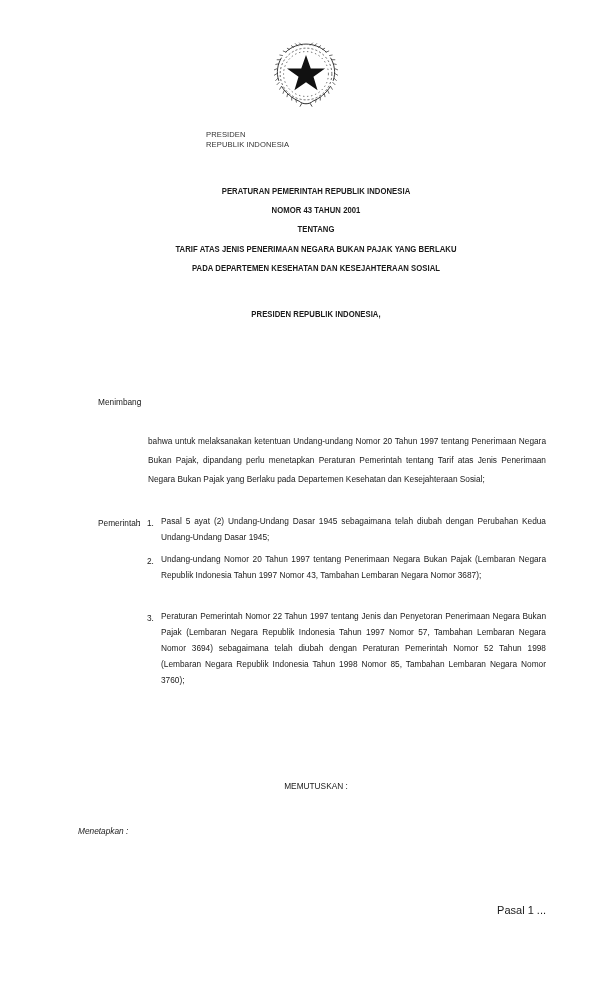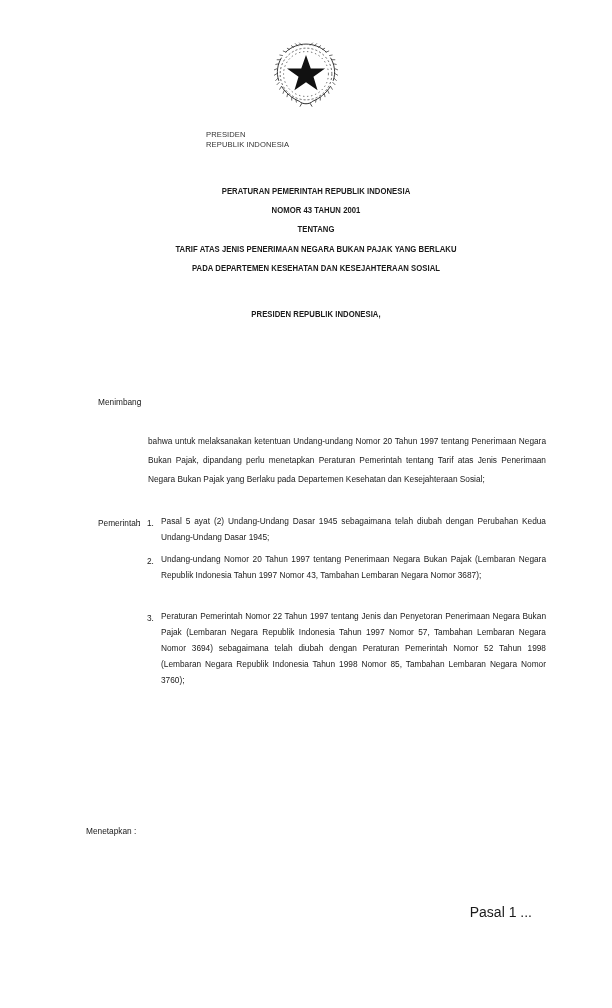--- a/index.html
+++ b/index.html
@@ -14,22 +14,22 @@
   .title-line { height: 19.2px; line-height: 19.2px; white-space: nowrap; transform: scaleX(0.92); }
   .section { position: absolute; left: 86px; width: 460px; font-size: 8.3px; }
   .label { position: absolute; left: 12px; top: 0; }
   .colon { position: absolute; left: 52px; top: 0; }
   .para { position: absolute; left: 62px; width: 398px; line-height: 19.1px; text-align: justify;
           text-align-last: left; margin-top: 40px; }
   .list-item { position: absolute; left: 75px; width: 385px; }
   .list-num { position: absolute; left: -14px; top: 0; }
   .list-text { line-height: 16px; text-align: justify; }
   .center-text { position: absolute; left: 86px; width: 460px; text-align: center; font-size: 8.3px; }
-  .full-para { position: absolute; left: 86px; width: 460px; font-size: 8.3px; line-height: 19.1px; text-align: justify; }
-  .right-text { position: absolute; right: 80px; font-size: 14px; }
+  .full-para { position: absolute; left: 78px; width: 460px; font-size: 8.3px; line-height: 19.1px; text-align: justify; font-style: italic; }
+  .right-text { position: absolute; right: 66px; font-size: 11px; }
 </style>
 </head>
 <body>
 
 <div class="page">
 
   <svg class="emblem" viewBox="0 0 100 100">
     <g fill="none" stroke="#222" stroke-width="1.3">
 
       <g id="leaves">
@@ -85,17 +85,18 @@
     <div class="list-item" style="top:35px;">
       <span class="list-num" style="top:5px;">2.</span>
       <div class="list-text">Undang-undang Nomor 20 Tahun 1997 tentang Penerimaan Negara Bukan Pajak (Lembaran Negara Republik Indonesia Tahun 1997 Nomor 43, Tambahan Lembaran Negara Nomor 3687);</div>
     </div>
     <div class="list-item" style="top:92px;">
       <span class="list-num" style="top:5px;">3.</span>
       <div class="list-text">Peraturan Pemerintah Nomor 22 Tahun 1997 tentang Jenis dan Penyetoran Penerimaan Negara Bukan Pajak (Lembaran Negara Republik Indonesia Tahun 1997 Nomor 57, Tambahan Lembaran Negara Nomor 3694) sebagaimana telah diubah dengan Peraturan Pemerintah Nomor 52 Tahun 1998 (Lembaran Negara Republik Indonesia Tahun 1998 Nomor 85, Tambahan Lembaran Negara Nomor 3760);</div>
     </div>
   </div>
 
+  <div class="center-text" style="top:781px;">MEMUTUSKAN :</div>
 
   <div class="full-para" style="top:822px;">Menetapkan :</div>
 
   <div class="right-text" style="top:904px;">Pasal 1 ...</div>
 </div>
 
 </body></html>

